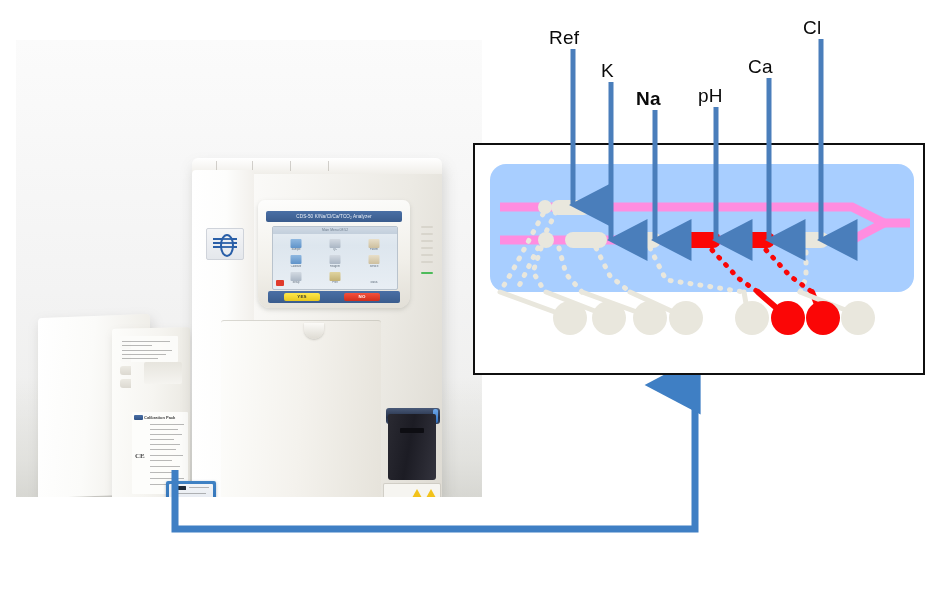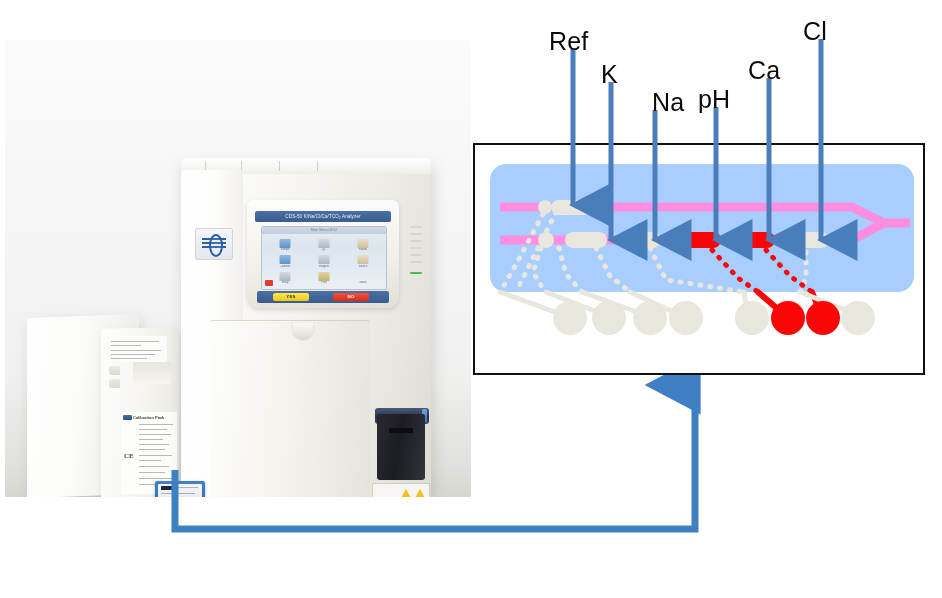--- a/index.html
+++ b/index.html
@@ -13,21 +13,21 @@
     position: relative;
     width: 942px;
     height: 598px;
     background: #ffffff;
     overflow: hidden;
   }
 
   
   .photo-panel {
     position: absolute;
-    left: 5px;
+    left: 16px;
     top: 40px;
     width: 466px;
     height: 457px;
     background: linear-gradient(180deg, #fbfbfb 0%, #f3f3f3 55%, #ececea 100%);
     overflow: hidden;
   }
   .floor-shadow {
     position: absolute;
     left: 0; bottom: 0; width: 100%; height: 120px;
     background: linear-gradient(180deg, rgba(225,225,222,0) 0%, rgba(223,223,219,0.85) 70%, rgba(214,214,209,0.95) 100%);
@@ -350,21 +350,21 @@
   .sensor-svg {
     position: absolute;
     left: 473px; top: 143px;
     width: 452px; height: 232px;
     overflow: visible;
   }
 
   
   .alabel {
     position: absolute;
-    font-size: 25px;
+    font-size: 19px;
     color: #0a0a0a;
     white-space: nowrap;
     letter-spacing: .2px;
   }
   .arrows-svg {
     position: absolute; left: 0; top: 0; width: 942px; height: 598px;
     pointer-events: none;
   }
 
   
@@ -612,19 +612,19 @@
       <line x1="611" y1="82" x2="611" y2="240"></line>
       <line x1="655" y1="110" x2="655" y2="240"></line>
       <line x1="716" y1="107" x2="716" y2="240"></line>
       <line x1="769" y1="78" x2="769" y2="240"></line>
       <line x1="821" y1="39" x2="821" y2="240"></line>
     </g>
   </svg>
 
   <div class="alabel" style="left:549px; top:27px;">Ref</div>
   <div class="alabel" style="left:601px; top:60px;">K</div>
-  <div class="alabel" style="left:652px; top:88px;">Na</div>
+  <div class="alabel" style="left:636px; top:88px;font-weight:bold;">Na</div>
   <div class="alabel" style="left:698px; top:85px;">pH</div>
   <div class="alabel" style="left:748px; top:56px;">Ca</div>
   <div class="alabel" style="left:803px; top:17px;">Cl</div>
 
 
 </div>
 
 </body></html>

